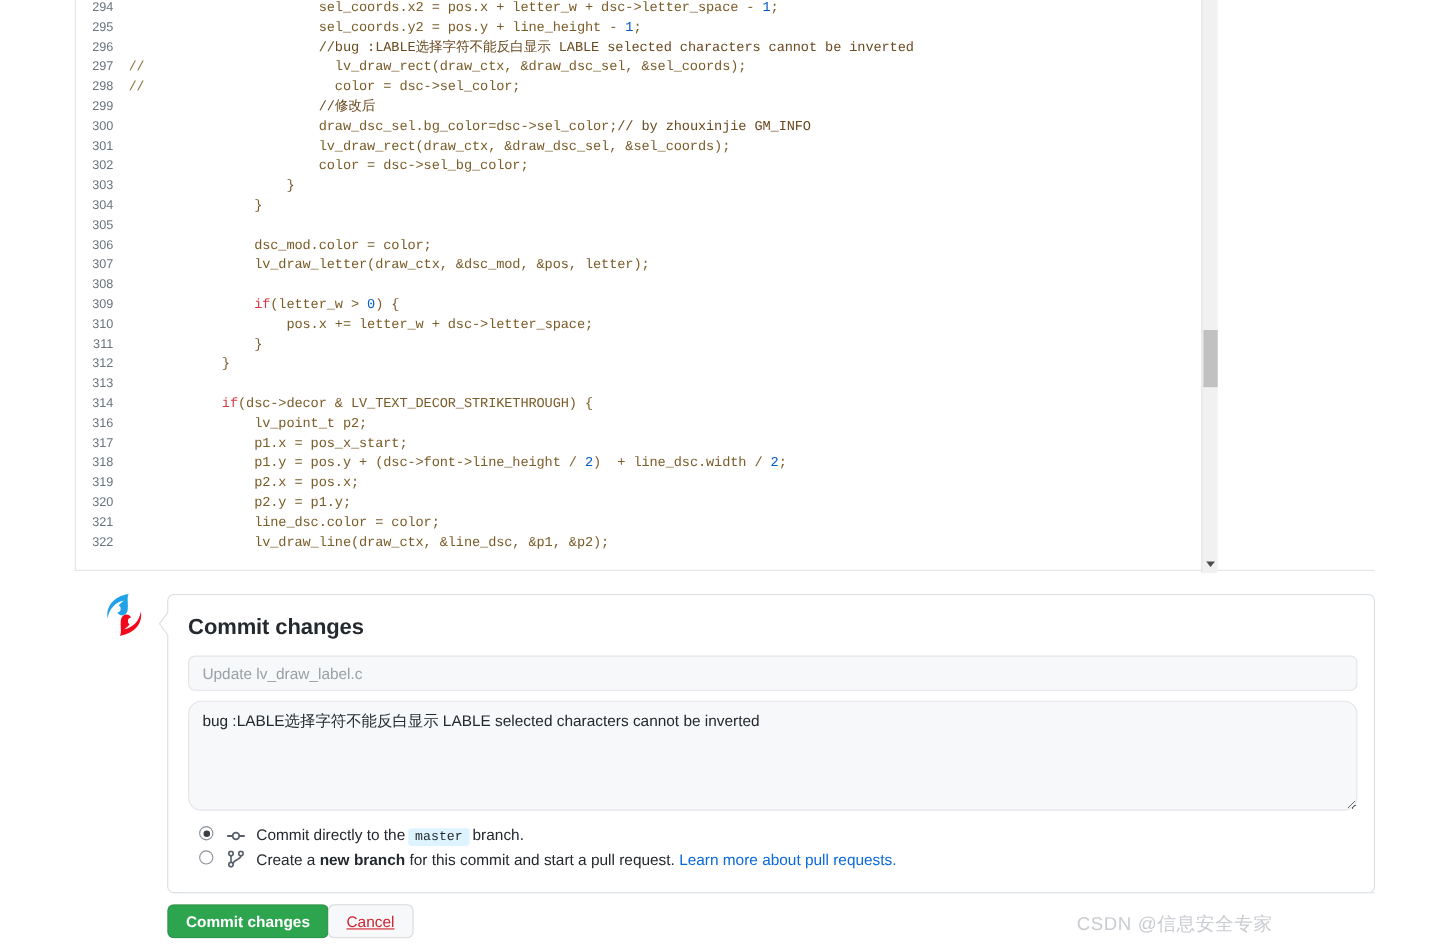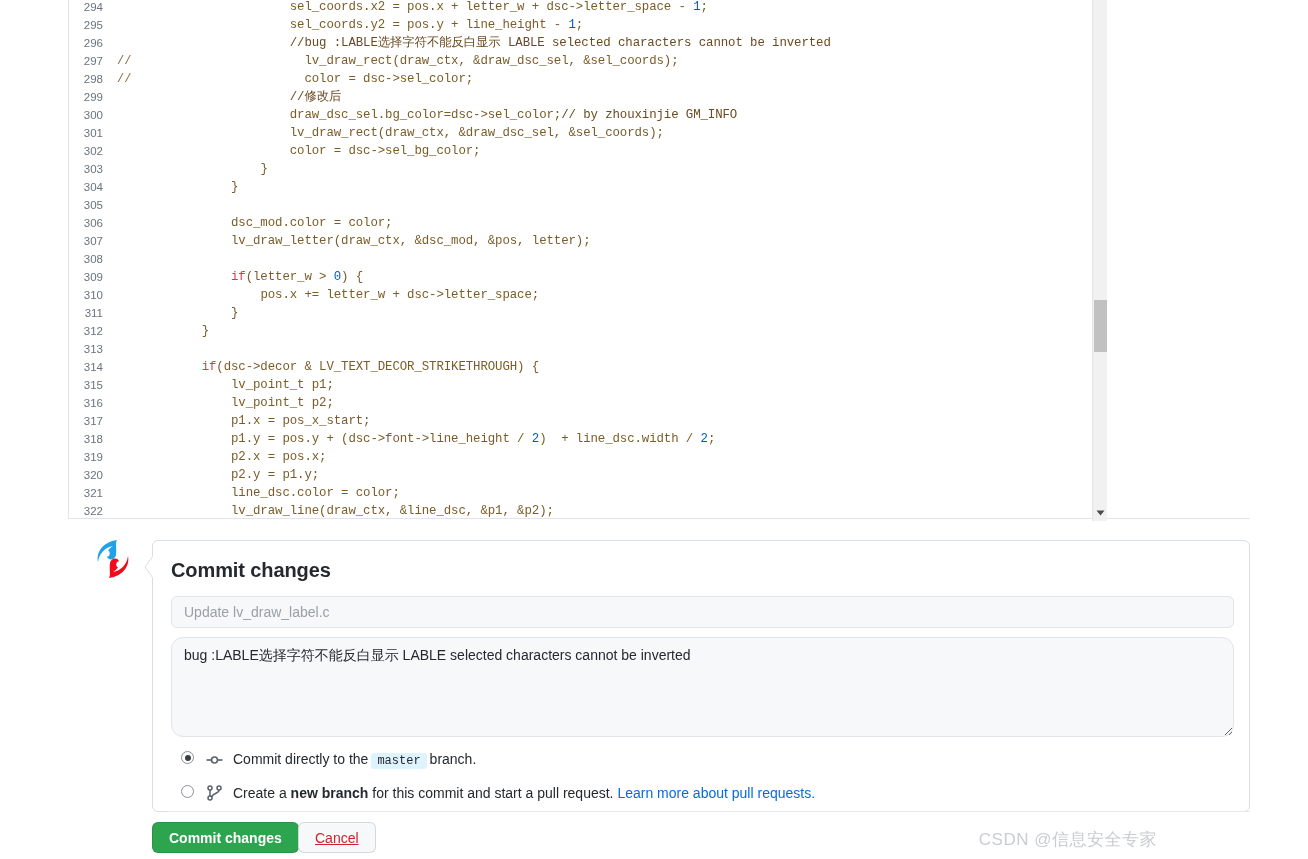--- a/index.html
+++ b/index.html
@@ -129,21 +129,21 @@
     resize: vertical;
     outline: none;
     line-height: 18px;
   }
 
   .radio-row {
     display: flex; 
     margin-top: 14px;
     font-size: 14px; color: #24292e;
   }
-  .radio-row.second { margin-top: 16px; }
+  .radio-row.second { margin-top: 4px; }
   .radio {
     width: 13px; height: 13px;
     min-width: 13px;
     border-radius: 50%;
     border: 1px solid #8a9099;
     background: #fff;
     position: relative;
     margin-right: 10px;
     margin-left: 10px;
   }
@@ -240,21 +240,20 @@
         <div class="cline"><span class="lnum">305</span><span class="lmark"></span><span class="ltxt"></span></div>
         <div class="cline"><span class="lnum">306</span><span class="lmark"></span><span class="ltxt">            <span class="ltxt">dsc_mod.color = color;</span></span></div>
         <div class="cline"><span class="lnum">307</span><span class="lmark"></span><span class="ltxt">            <span class="ltxt">lv_draw_letter(draw_ctx, &amp;dsc_mod, &amp;pos, letter);</span></span></div>
         <div class="cline"><span class="lnum">308</span><span class="lmark"></span><span class="ltxt"></span></div>
         <div class="cline"><span class="lnum">309</span><span class="lmark"></span><span class="ltxt">            <span class="kw">if</span><span class="ltxt">(letter_w &gt; </span><span class="num">0</span><span class="ltxt">) {</span></span></div>
         <div class="cline"><span class="lnum">310</span><span class="lmark"></span><span class="ltxt">                <span class="ltxt">pos.x += letter_w + dsc-&gt;letter_space;</span></span></div>
         <div class="cline"><span class="lnum">311</span><span class="lmark"></span><span class="ltxt">            <span class="ltxt">}</span></span></div>
         <div class="cline"><span class="lnum">312</span><span class="lmark"></span><span class="ltxt">        <span class="ltxt">}</span></span></div>
         <div class="cline"><span class="lnum">313</span><span class="lmark"></span><span class="ltxt"></span></div>
         <div class="cline"><span class="lnum">314</span><span class="lmark"></span><span class="ltxt">        <span class="kw">if</span><span class="ltxt">(dsc-&gt;decor &amp; LV_TEXT_DECOR_STRIKETHROUGH) {</span></span></div>
-        <div class="cline"><span class="lnum">315</span><span class="lmark"></span><span class="ltxt">            <span class="ltxt">lv_point_t p1;</span></span></div>
         <div class="cline"><span class="lnum">316</span><span class="lmark"></span><span class="ltxt">            <span class="ltxt">lv_point_t p2;</span></span></div>
         <div class="cline"><span class="lnum">317</span><span class="lmark"></span><span class="ltxt">            <span class="ltxt">p1.x = pos_x_start;</span></span></div>
         <div class="cline"><span class="lnum">318</span><span class="lmark"></span><span class="ltxt">            <span class="ltxt">p1.y = pos.y + (dsc-&gt;font-&gt;line_height / </span><span class="num">2</span><span class="ltxt">)  + line_dsc.width / </span><span class="num">2</span><span class="ltxt">;</span></span></div>
         <div class="cline"><span class="lnum">319</span><span class="lmark"></span><span class="ltxt">            <span class="ltxt">p2.x = pos.x;</span></span></div>
         <div class="cline"><span class="lnum">320</span><span class="lmark"></span><span class="ltxt">            <span class="ltxt">p2.y = p1.y;</span></span></div>
         <div class="cline"><span class="lnum">321</span><span class="lmark"></span><span class="ltxt">            <span class="ltxt">line_dsc.color = color;</span></span></div>
         <div class="cline"><span class="lnum">322</span><span class="lmark"></span><span class="ltxt">            <span class="ltxt">lv_draw_line(draw_ctx, &amp;line_dsc, &amp;p1, &amp;p2);</span></span></div>
       </div>
   </div>
 

